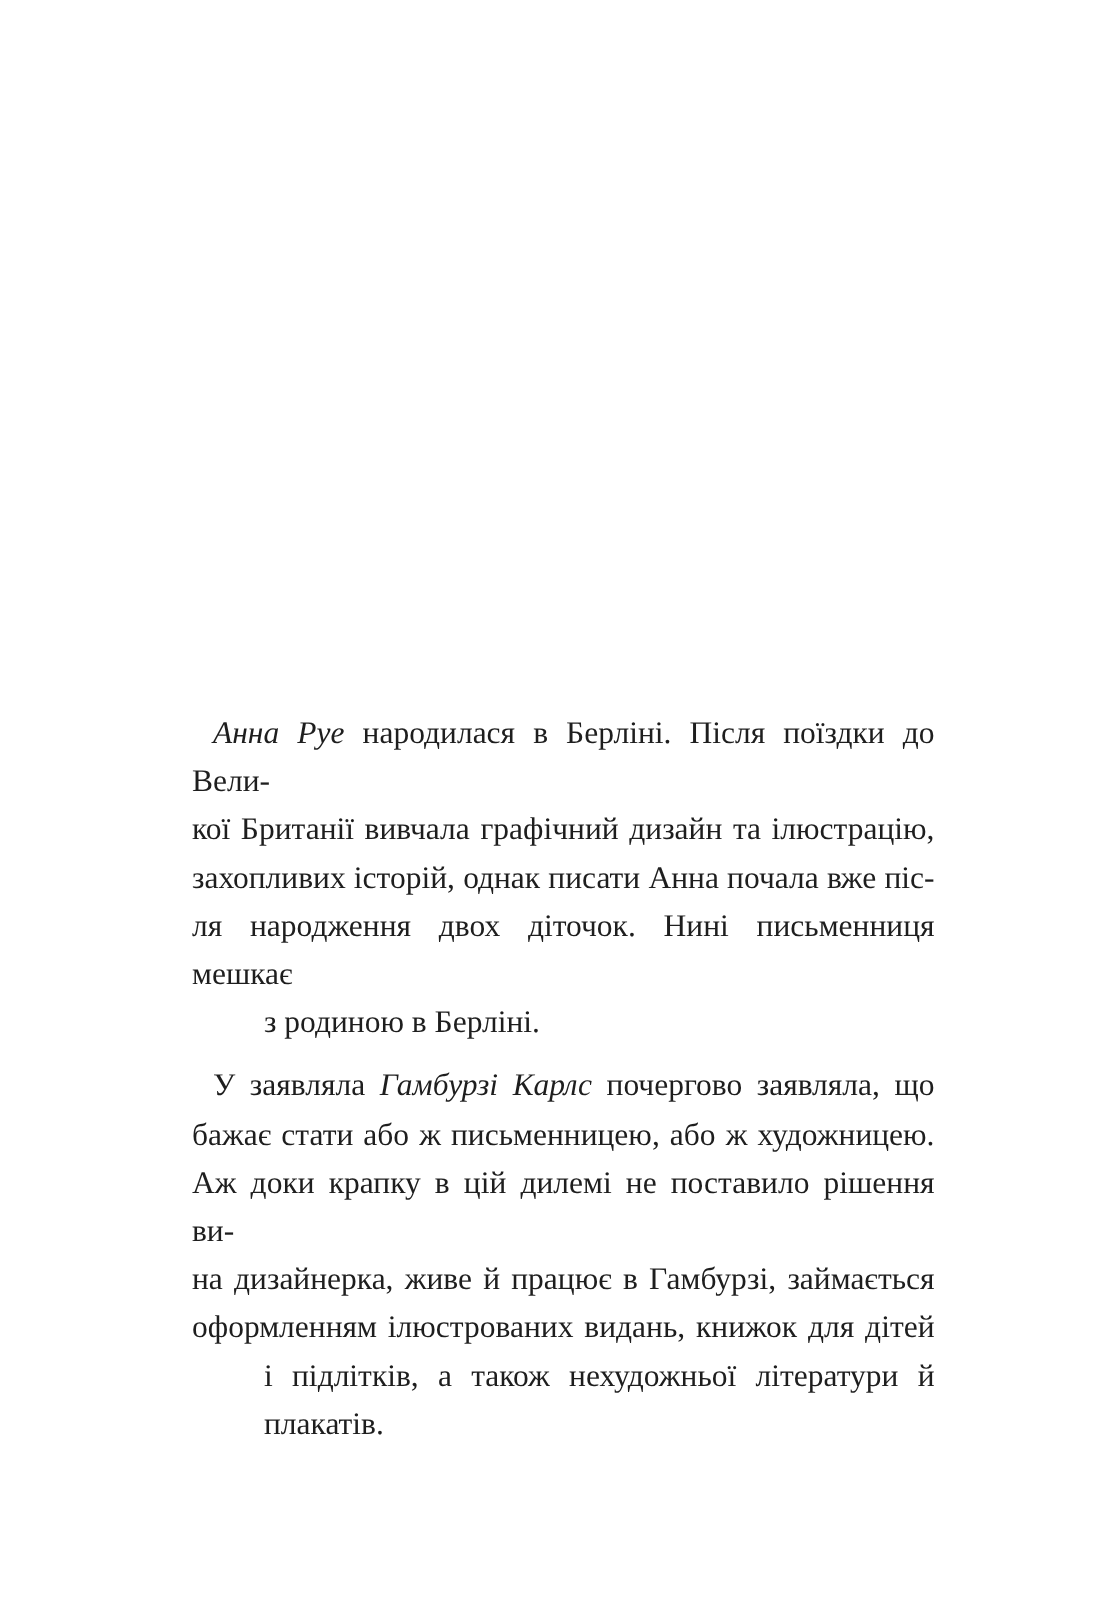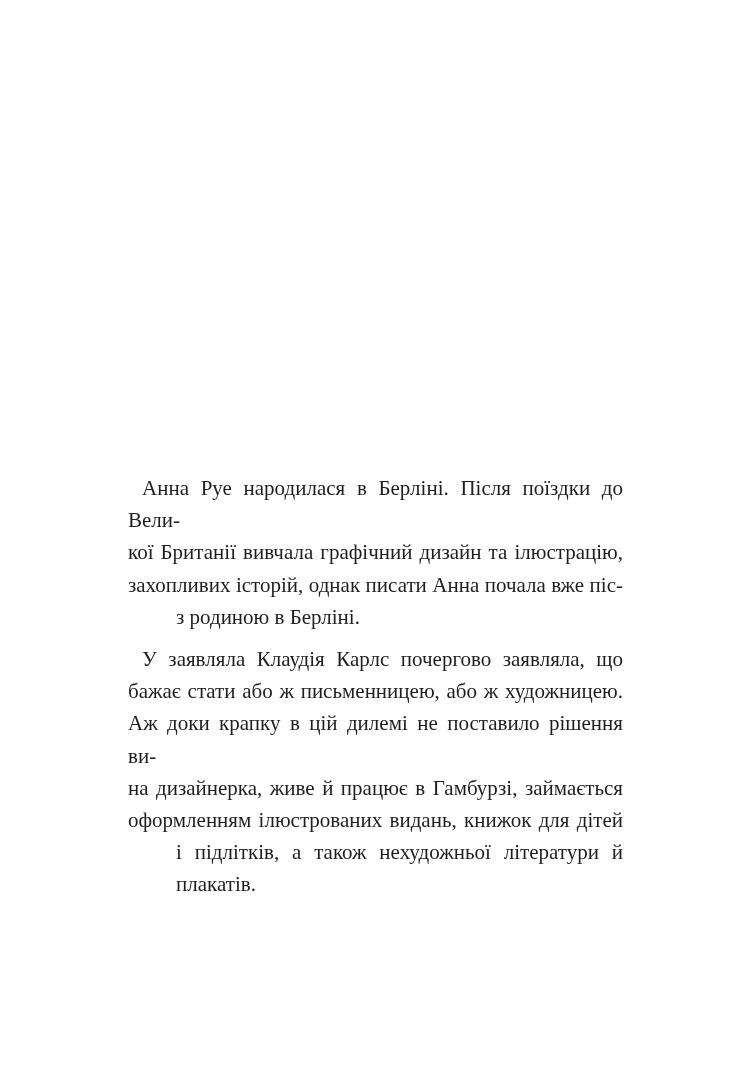--- a/index.html
+++ b/index.html
@@ -32,35 +32,37 @@
     text-align-last: justify;
   }
   .line.last {
     text-align-last: auto;
     margin-left: 48px;
   }
   .line.first {
     text-indent: 14px;
   }
   .seg.italic {
+    font-style: italic;
   }
 </style>
 </head>
 <body>
 
 <div class="page">
   <div class="text-block">
       <div class="paragraph">
         <div class="line first"><span class="seg italic">Анна Руе</span><span class="seg"> народилася в Берліні. Після поїздки до Вели-</span></div>
         <div class="line"><span class="seg">кої Британії вивчала графічний дизайн та ілюстрацію,</span></div>
         <div class="line"><span class="seg">захопливих історій, однак писати Анна почала вже піс-</span></div>
+        <div class="line"><span class="seg">ля народження двох діточок. Нині письменниця мешкає</span></div>
         <div class="line last"><span class="seg">з родиною в Берліні.</span></div>
       </div>
       <div class="paragraph">
-        <div class="line first"><span class="seg">У заявляла </span><span class="seg italic">Клаудія Карлс</span><span class="seg"> почергово заявляла, що</span></div>
+        <div class="line first"><span class="seg">У заявляла </span><span class="seg italic">Гамбурзі Карлс</span><span class="seg"> почергово заявляла, що</span></div>
         <div class="line"><span class="seg">бажає стати або ж письменницею, або ж художницею.</span></div>
         <div class="line"><span class="seg">Аж доки крапку в цій дилемі не поставило рішення ви-</span></div>
         <div class="line"><span class="seg">на дизайнерка, живе й працює в Гамбурзі, займається</span></div>
         <div class="line"><span class="seg">оформленням ілюстрованих видань, книжок для дітей</span></div>
         <div class="line last"><span class="seg">і підлітків, а також нехудожньої літератури й плакатів.</span></div>
       </div>
     </div>
 </div>
 
 </body></html>

